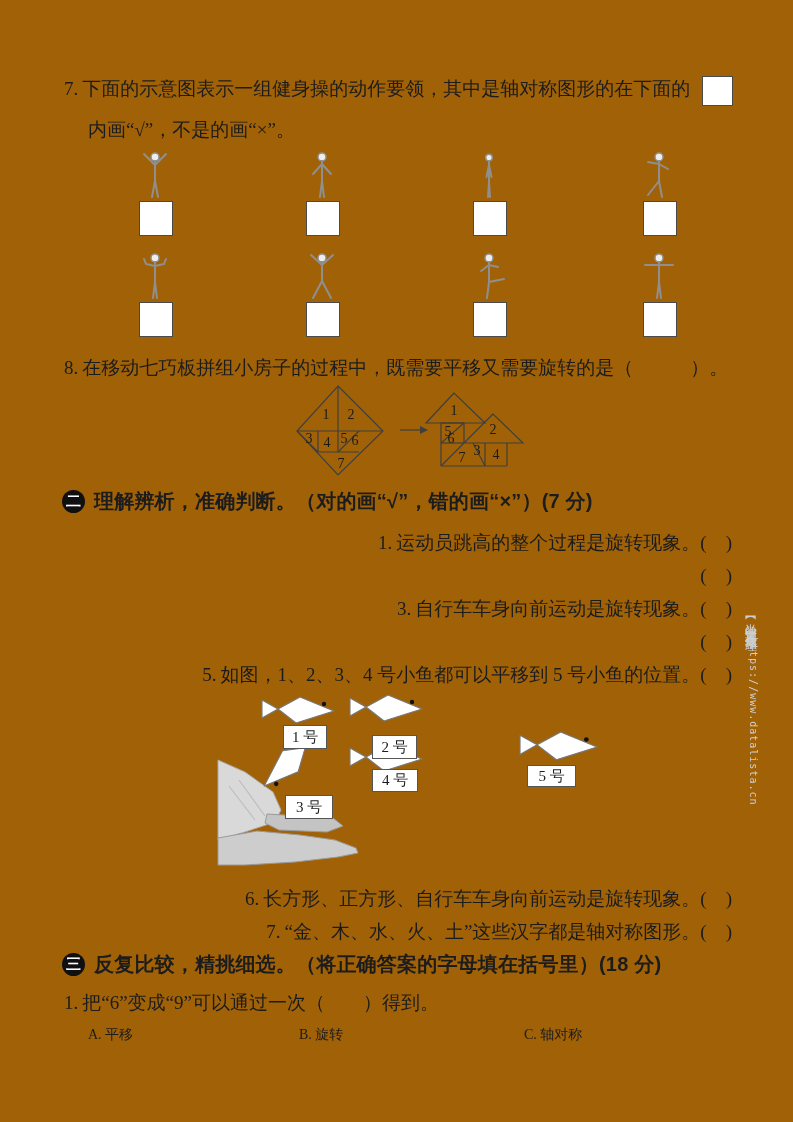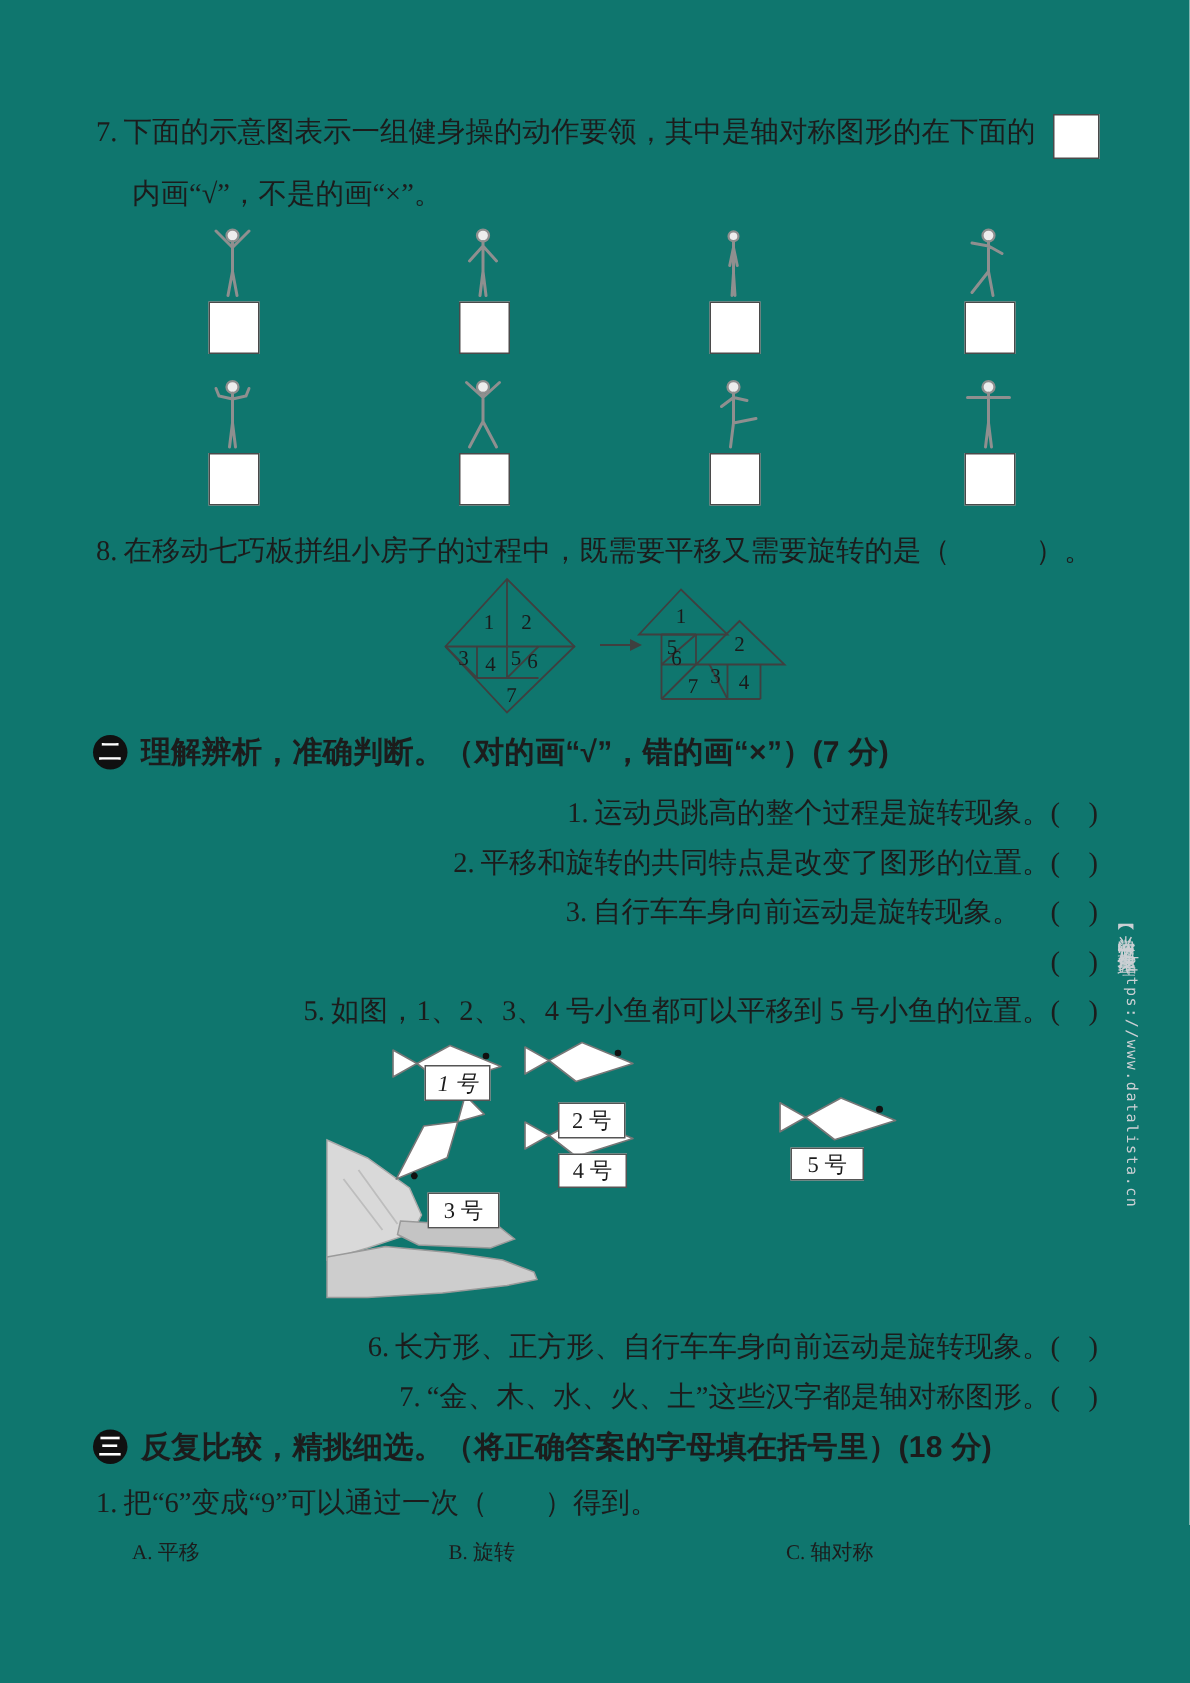--- a/index.html
+++ b/index.html
@@ -1,18 +1,18 @@
 <!DOCTYPE html>
 <html><head>
 <meta charset="utf-8">
 <style>
   html,body{margin:0;padding:0;background:#e8e8e8;}
   .page{
     position:relative;width:793px;height:1122px;margin:0 auto;
-    background:#0f766e;overflow:hidden;
+    background:#a16207;overflow:hidden;
     font-family:"Liberation Serif","DejaVu Serif",serif;
     color:#1c1c1c;
   }
   .q{position:absolute;font-size:19px;line-height:26px;white-space:nowrap;}
   .qnum{margin-right:4px;}
   .ansbox{position:absolute;width:32px;height:33px;border:1.5px solid #4a4a4a;background:#fff;}
   .inlinebox{position:absolute;width:29px;height:28px;border:1.5px solid #4a4a4a;background:#fff;}
   .pose{position:absolute;width:44px;height:48px;}
   .pose svg{display:block;}
   .figline{stroke:#8f8f8f;stroke-width:2;stroke-linecap:round;fill:none;}
@@ -169,24 +169,23 @@
   <div class="sec" style="left:62px;top:488px;">
     <span class="badge">二</span>
     <span class="sec-title">理解辨析，准确判断。（对的画“√”，错的画“×”）(7 分)</span>
   </div>
 
   <div class="tf" style="top:530px;">
     <span><span class="qnum">1.</span><span>运动员跳高的整个过程是旋转现象。</span></span>
     <span class="brk">(    )</span>
   </div>
   <div class="tf" style="top:563px;">
-    <span><span class="qnum">2.</span><span>平移和旋转的共同特点是改变了图形的位置。</span></span>
-    <span class="brk">(    )</span>
-  </div>
-  <div class="tf" style="top:596px;gap:20px;">
+    <span class="brk">(    )</span>
+  </div>
+  <div class="tf" style="top:596px;">
     <span><span class="qnum">3.</span><span>自行车车身向前运动是旋转现象。</span></span>
     <span class="brk">(    )</span>
   </div>
   <div class="tf" style="top:629px;">
     <span class="brk">(    )</span>
   </div>
   <div class="tf" style="top:662px;">
     <span><span class="qnum">5.</span><span>如图，1、2、3、4 号小鱼都可以平移到 5 号小鱼的位置。</span></span>
     <span class="brk">(    )</span>
   </div>
@@ -219,21 +218,21 @@
       <g transform="translate(110,55) rotate(135)">
         <path class="fishline" d="M0 3 L16 12 L0 21 Z M16 12 L38 0 L72 14 L34 26 Z"></path>
         <circle cx="62" cy="7" r="2.2" fill="#111"></circle>
       </g>
 
       <g transform="translate(305,42) scale(1.07)">
         <path class="fishline" d="M0 3 L16 12 L0 21 Z M16 12 L38 0 L72 14 L34 26 Z"></path>
         <circle cx="62" cy="7" r="2.2" fill="#111"></circle>
       </g>
     </svg>
-    <div class="flabel" style="left:68px;top:20px;width:42px;height:22px;font-style:italic;">1 号</div>
+    <div class="flabel" style="left:68px;top:35px;width:42px;height:22px;">1 号</div>
     <div class="flabel" style="left:157px;top:30px;width:43px;height:22px;margin-top:15px;">2 号</div>
     <div class="flabel" style="left:70px;top:105px;width:46px;height:22px;">3 号</div>
     <div class="flabel" style="left:157px;top:79px;width:44px;height:21px;">4 号</div>
     <div class="flabel" style="left:312px;top:75px;width:47px;height:20px;">5 号</div>
   </div>
 
   <div class="tf" style="top:886px;">
     <span><span class="qnum">6.</span><span>长方形、正方形、自行车车身向前运动是旋转现象。</span></span>
     <span class="brk">(    )</span>
   </div>

